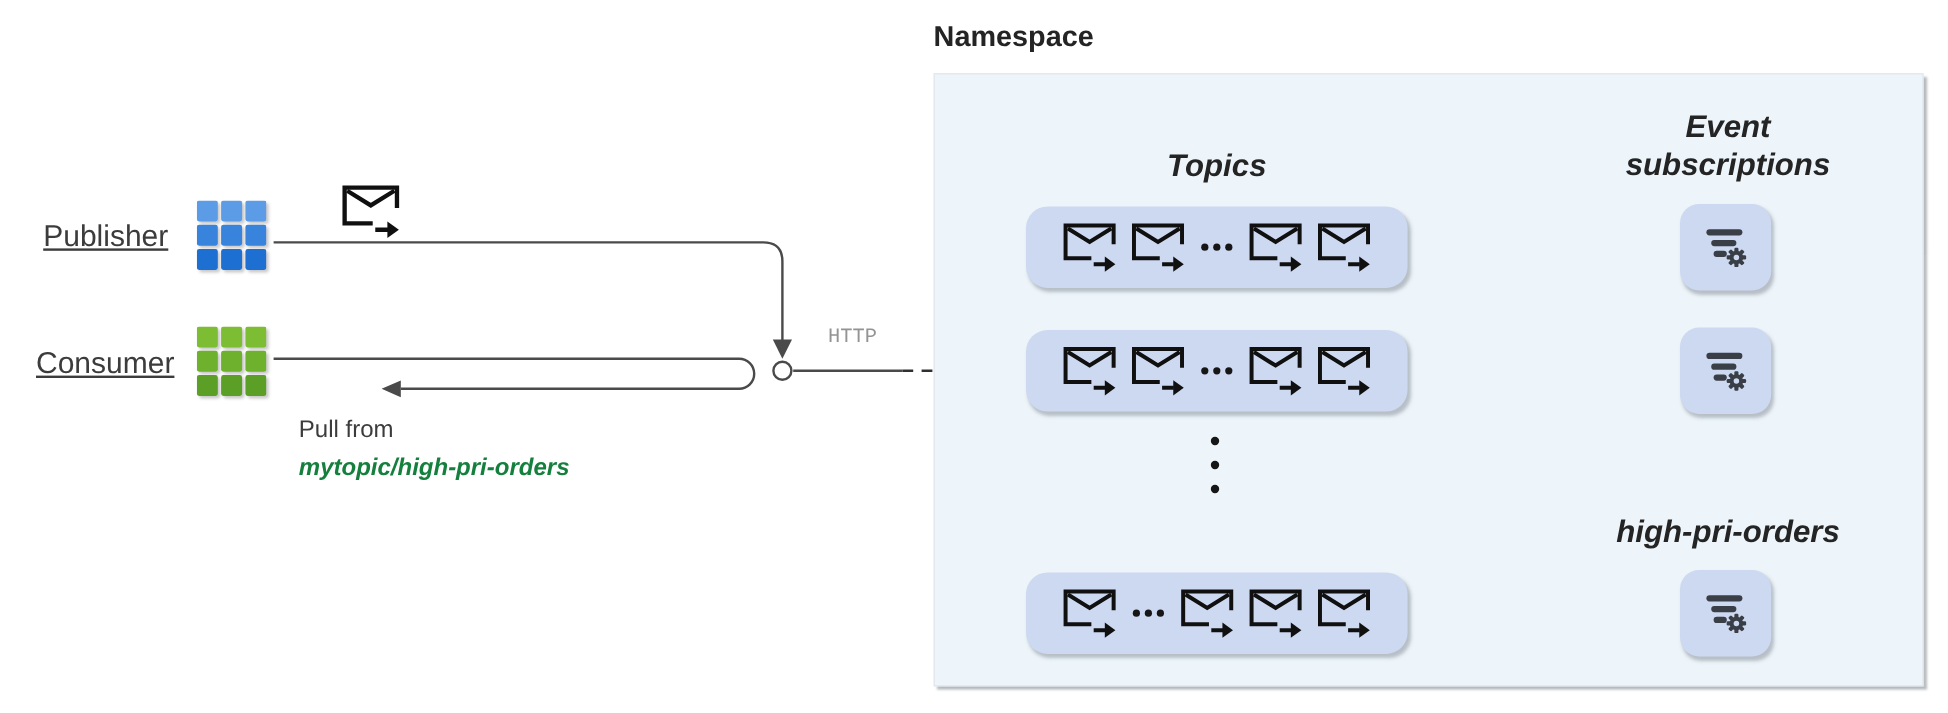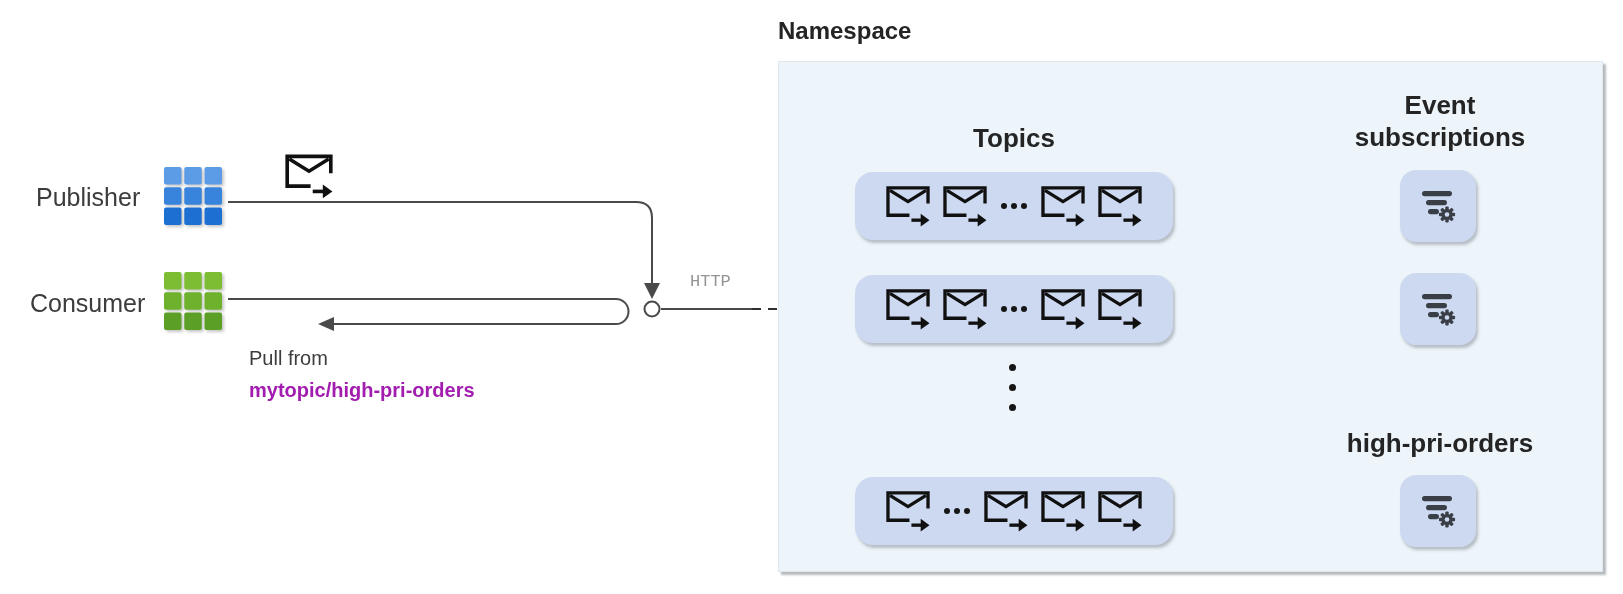--- a/index.html
+++ b/index.html
@@ -3,41 +3,41 @@
 <meta charset="utf-8">
 <style>
   html,body{margin:0;padding:0;background:#ffffff;}
   #canvas{position:relative;width:1623px;height:594px;background:#fff;
           font-family:"Liberation Sans",sans-serif;overflow:hidden;}
   .abs{position:absolute;}
   #wires{position:absolute;left:0;top:0;width:1623px;height:594px;pointer-events:none;}
   .solid-line{fill:none;stroke:var(--line,#4A4A4A);stroke-width:2;}
   .dashed-line{fill:none;stroke:var(--dashed_line,#303030);stroke-width:2;stroke-dasharray:9 7;}
   .arrowhead{fill:var(--line,#4A4A4A);}
-  .label{color:var(--label_text,#3C3C3C);font-size:25px;white-space:nowrap;}
+  .label{color:var(--label_text,#3C3C3C);font-size:25px;white-space:nowrap;text-decoration:underline;}
   .heading{color:var(--heading_text,#242424);font-weight:bold;font-size:26px;
-           text-align:center;white-space:nowrap;}
+           text-align:center;white-space:nowrap;font-style:italic;}
   #namespace-title{font-size:24px;font-weight:bold;color:var(--heading_text,#242424);}
   #namespace-panel{width:823px;height:509px;background:var(--namespace_bg,#EDF5FA);
            border:1px solid #e0e7ec;box-shadow:3px 3px 2px #b7babd;}
   .topic-box{width:318px;height:68px;background:var(--node_fill,#CDD9F0);border-radius:18px;
            box-shadow:2px 3px 3px rgba(130,136,148,.5);
            display:flex;align-items:center;justify-content:center;gap:11px;}
   .sub-node{width:76px;height:72px;background:var(--node_fill,#CDD9F0);border-radius:16px;
            box-shadow:2px 3px 3px rgba(130,136,148,.5);
            display:flex;align-items:center;justify-content:center;}
   .env{width:46px;height:42px;flex:none;}
   .env-lg{width:50px;height:46px;}
   .sub-glyph{width:46px;height:46px;}
   .hdots{display:inline-flex;gap:4px;align-items:center;margin:0 2px;flex:none;}
   .hdots i{width:6px;height:6px;border-radius:50%;background:#161616;}
   #vdots{display:flex;flex-direction:column;gap:13px;}
   #vdots i{width:7px;height:7px;border-radius:50%;background:#161616;}
   #pull-caption{font-size:20px;line-height:32px;color:var(--label_text,#3C3C3C);white-space:nowrap;}
-  .pull-bold{font-weight:bold;color:#a21caf;}
+  .pull-bold{font-weight:bold;color:#15803d;font-style:italic;}
   #http-label{color:var(--http_text,#949494);font-size:17px;font-family:Liberation Mono, monospace;}
   .grid-icon{filter:drop-shadow(2px 2px 1.5px rgba(0,0,0,0.22));}
 </style>
 </head>
 <body>
 
 <div id="canvas">
 
   <svg width="0" height="0" style="position:absolute" aria-hidden="true">
     <defs>

